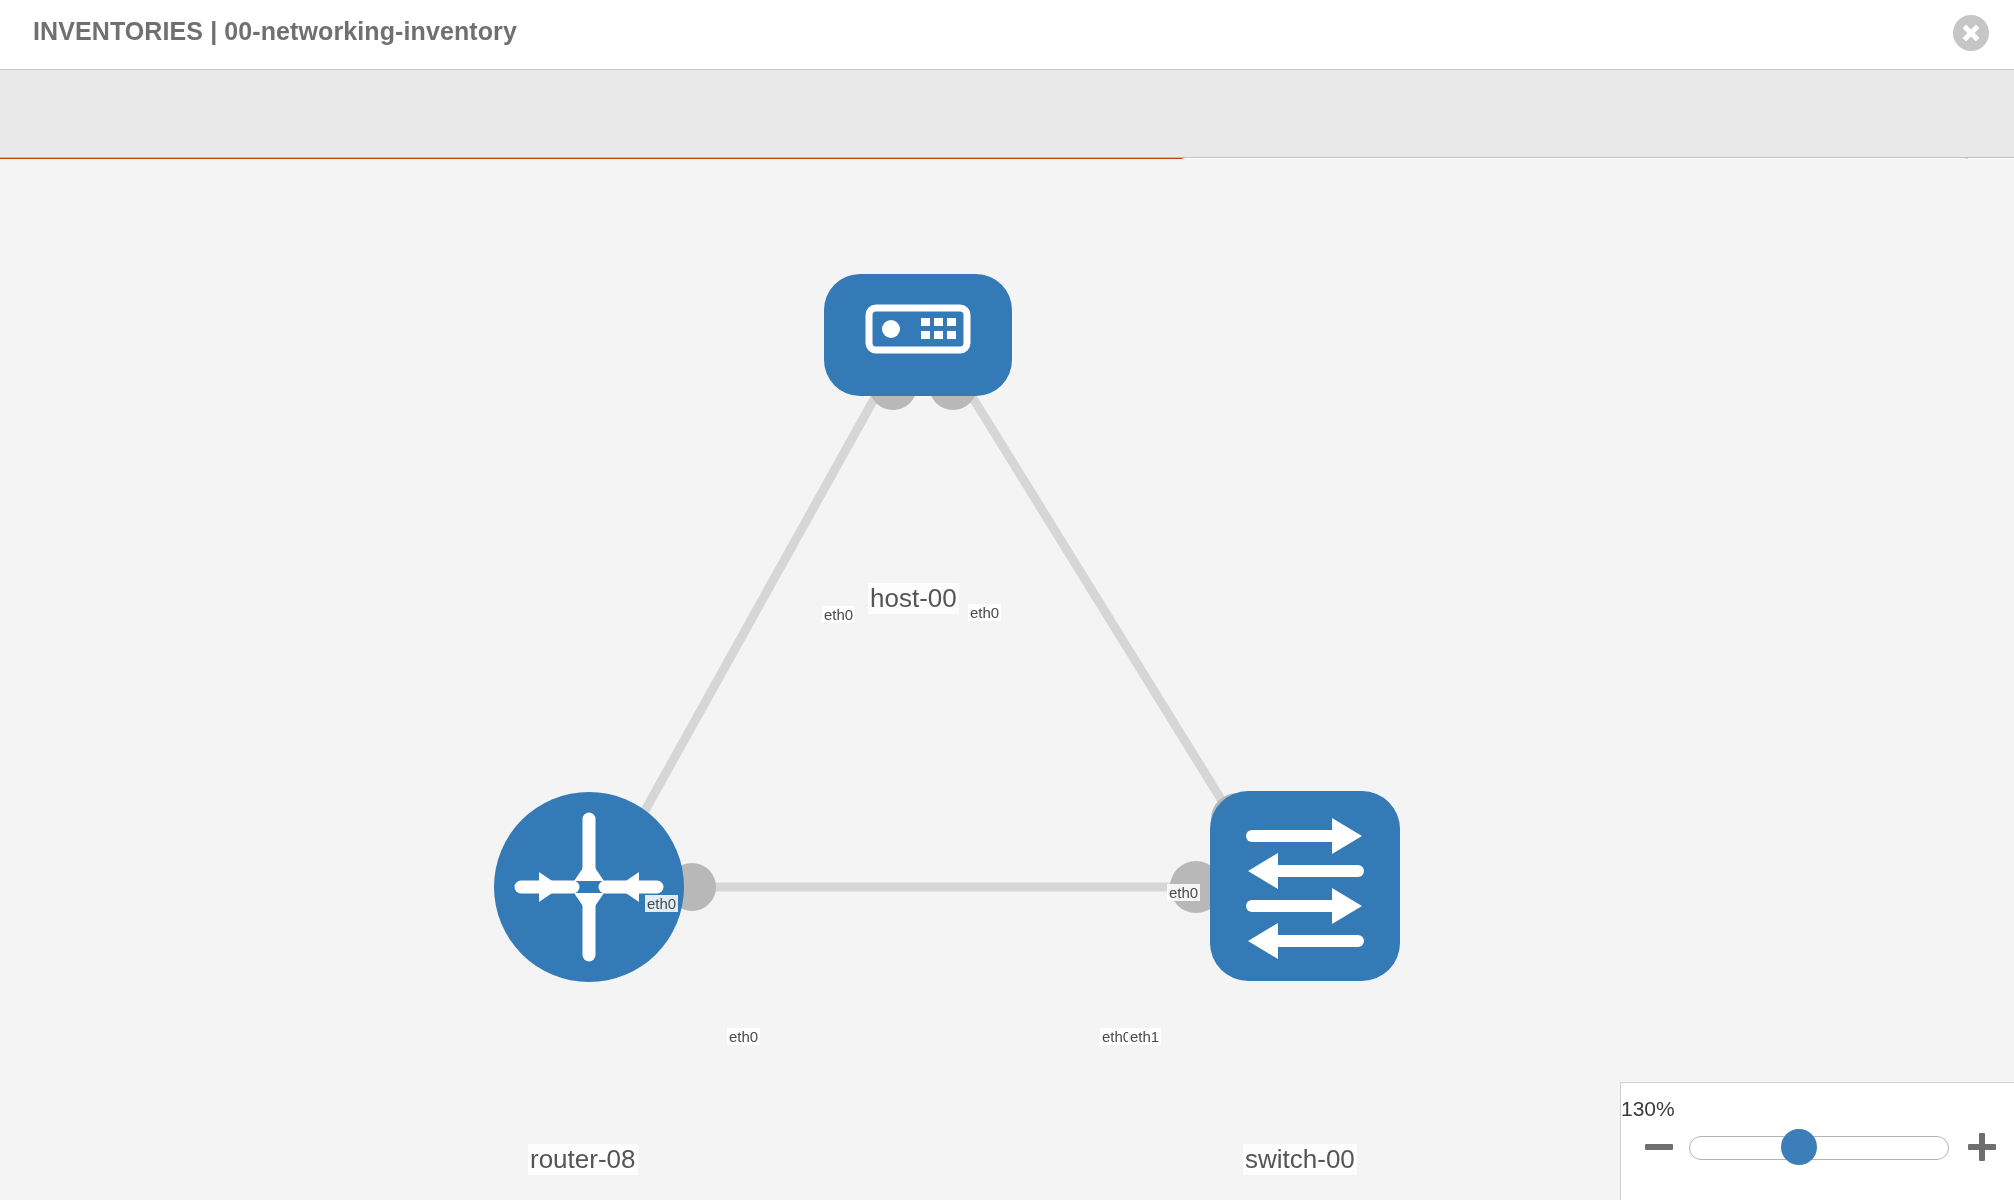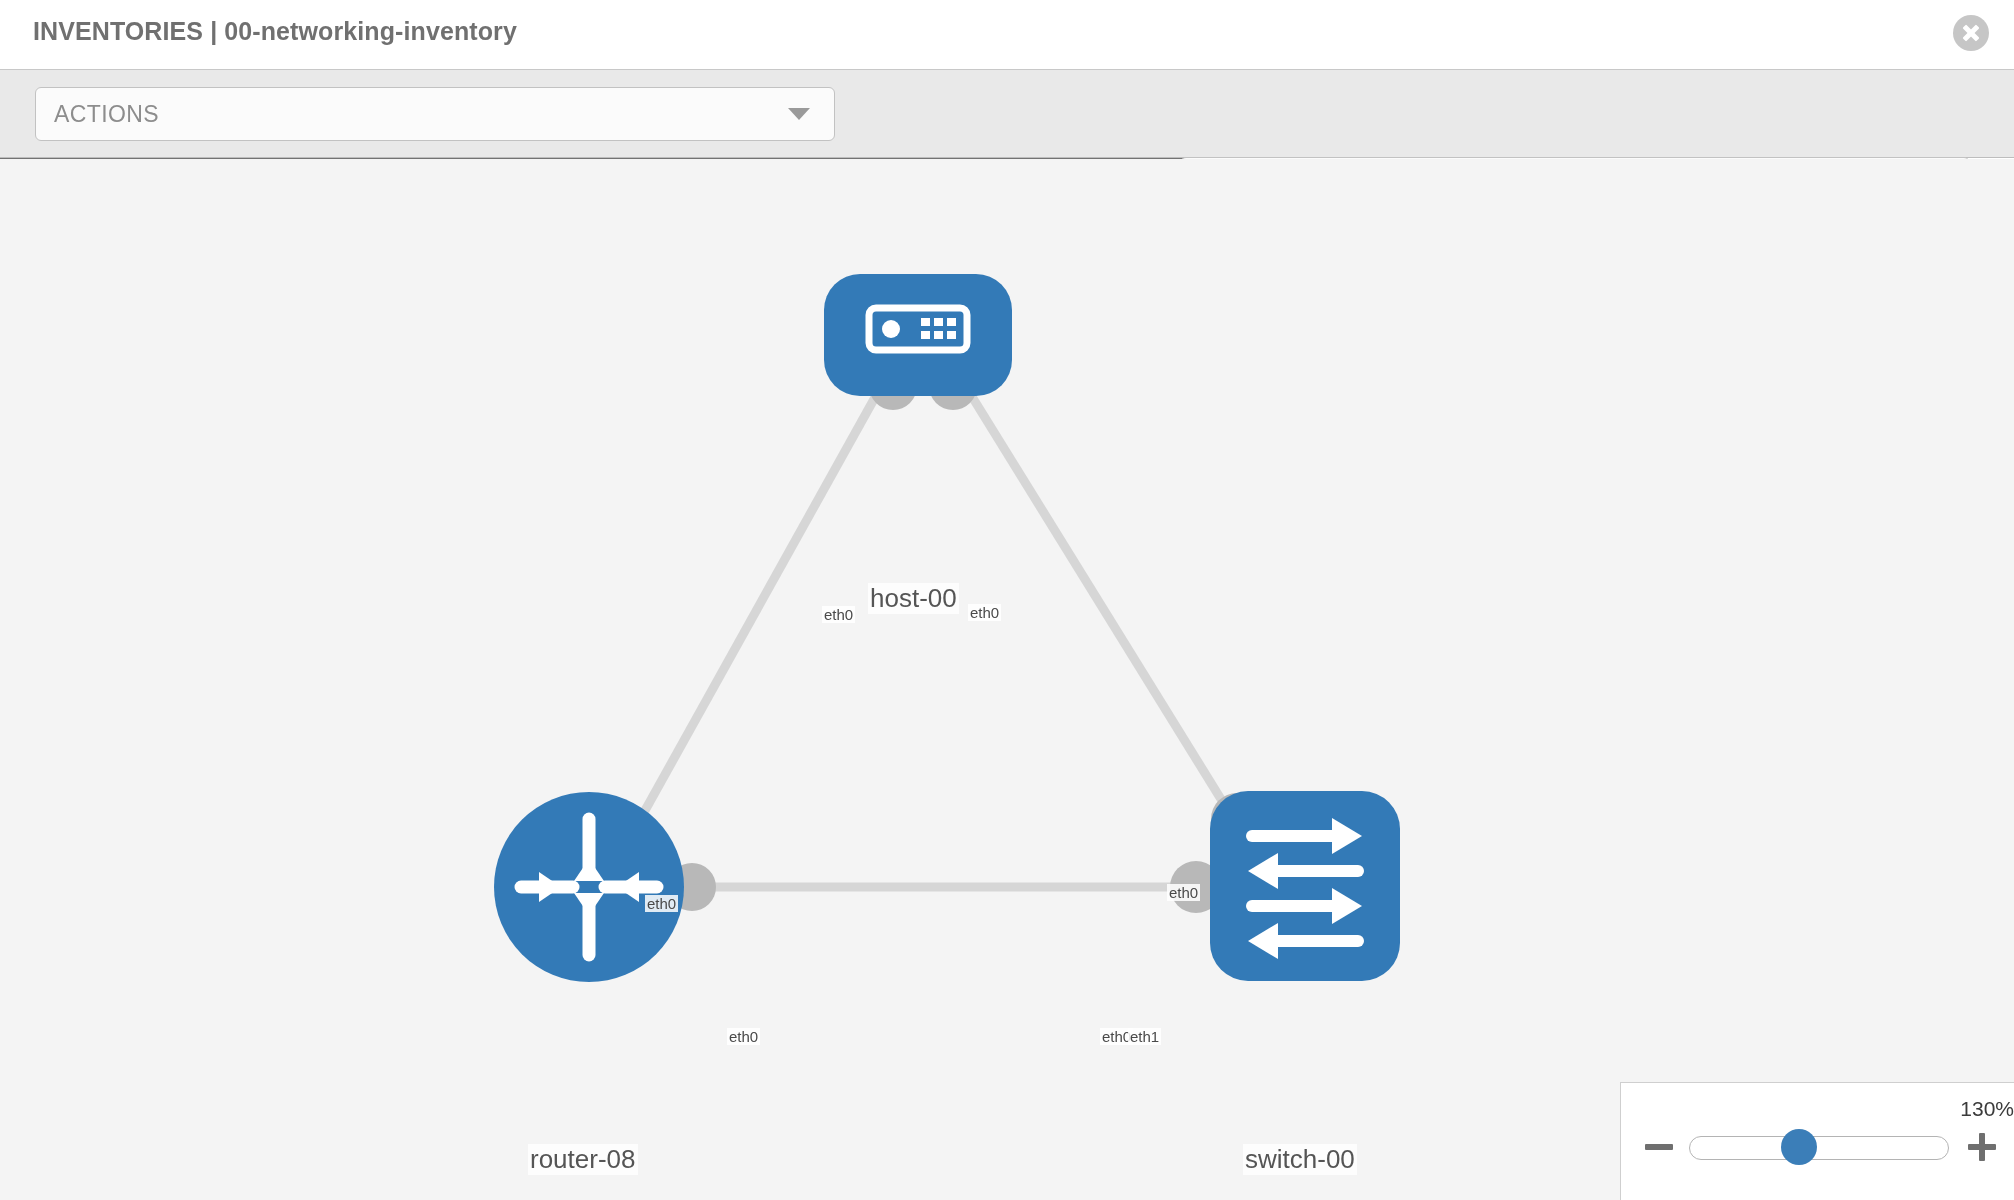--- a/index.html
+++ b/index.html
@@ -8,21 +8,21 @@
     width: 2014px; height: 1200px;
     overflow: hidden;
     background: #ffffff;
     font-family: "Liberation Sans", sans-serif;
   }
 
   #app {
     position: relative;
     width: 1662px;
     height: 1200px;
-    background: #737373;
+    background: #c2410c;
   }
 
   
   .header {
     position: absolute;
     top: 0; left: 0;
     width: 2014px;
     height: 70px;
     background: #ffffff;
     border-bottom: 1px solid #c8c8c8;
@@ -161,21 +161,21 @@
     left: 1620px; top: 1082px;
     width: 394px; height: 118px;
     background: #ffffff;
     border: 1px solid #cfcfcf;
     border-right: none;
     border-bottom: none;
   }
   .zoom-pct {
     position: absolute;
     top: 14px; left: 0; right: 0;
-    text-align: right;
+    text-align: left;
     font-size: 21px;
     color: #3b3b3b;
   }
   .zoom-minus, .zoom-plus {
     position: absolute;
     top: 48px;
     width: 32px; height: 32px;
     cursor: pointer;
   }
   .zoom-minus { left: 22px; }
@@ -217,24 +217,20 @@
   <div class="header">
     <div class="header-title">INVENTORIES | 00-networking-inventory</div>
     <div class="close-btn">
       <span class="bar b1"></span>
       <span class="bar b2"></span>
     </div>
   </div>
 
   <div class="toolbar">
 
-    <div class="actions-select">
-      <span class="label">ACTIONS</span>
-      <span class="caret"></span>
-    </div>
 
     <div class="tool-icon" id="wrench-btn">
       <svg width="46" height="46" viewBox="0 0 46 46" aria-hidden="true">
         <path d="M33.5 7.2c-5.1-1.6-10.4 1.6-11.4 6.8-0.3 1.6-0.1 3.2 0.5 4.6L8.9 32.3c-1.3 1.3-1.3 3.5 0 4.8 1.3 1.3 3.5 1.3 4.8 0L27.4 23.4c1.5 0.7 3.2 0.9 4.9 0.6 5.2-1 8.4-6.3 6.8-11.4l-5.2 5.2-4.8-1.3-1.3-4.8 5.7-4.5z" fill="#7b8089"></path>
         <circle cx="11.3" cy="34.7" r="2.1" fill="#ffffff"></circle>
       </svg>
     </div>
 
     <div class="tool-icon" id="key-btn">
       <svg width="46" height="46" viewBox="0 0 46 46" aria-hidden="true">

